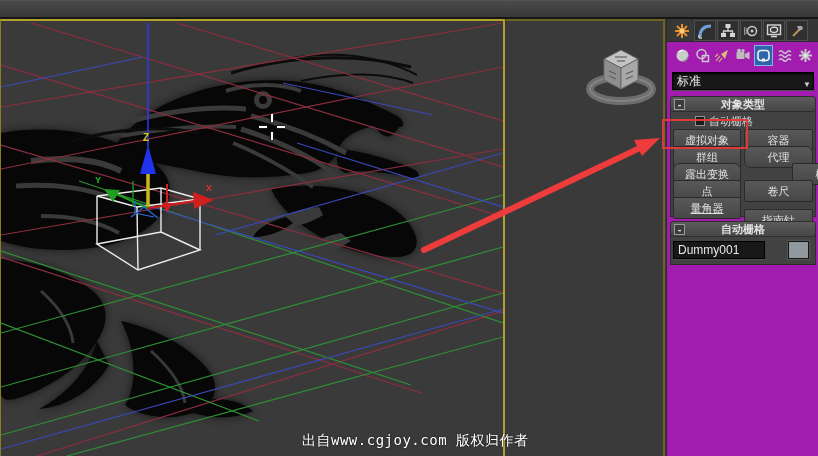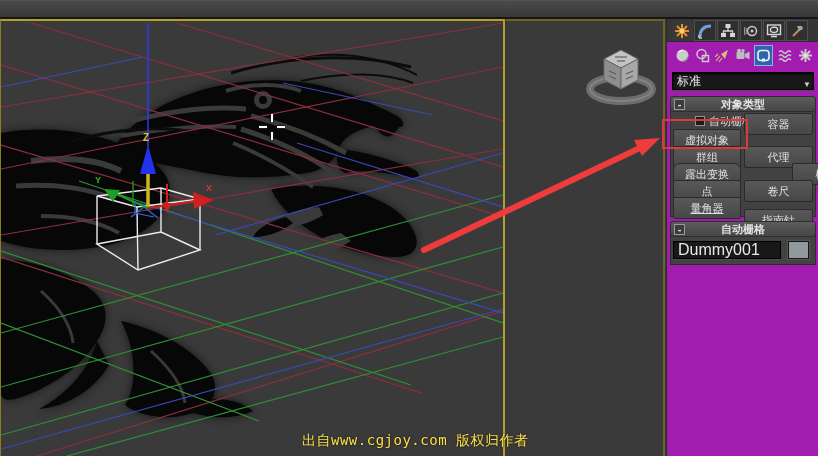--- a/index.html
+++ b/index.html
@@ -13,21 +13,21 @@
             border-top:1px solid #555; border-bottom:2px solid #161616; }
 
   
   #vp-left { left:0; top:19px; width:505px; height:437px; background:#3a3a3a;
              border-top:2px solid #b1a12b; border-right:2px solid #b1a12b;
              border-left:1px solid #8b7d24; }
   #vp-right { left:506px; top:19px; width:159px; height:437px; background:#3a3a3a;
               border-top:2px solid #6d6420; border-right:2px solid #6d6420; }
   #vp-left svg, #vp-right svg { display:block; }
 
-  #watermark { left:302px; top:432px; width:220px; color:#fde047;
+  #watermark { left:302px; top:432px; width:220px; color:#ffffff;
                font-family:"DejaVu Sans Mono", monospace; font-size:14px;
                letter-spacing:0.5px; text-shadow:0 0 2px rgba(0,0,0,.8);
                white-space:nowrap; z-index:30; }
 
   
   #panel { left:666px; top:19px; width:152px; height:437px; background:#a21caf;
            border-left:1px solid #2c2c2c; z-index:5; }
   .tabrow { position:absolute; left:0; top:0; width:152px; height:23px;
             background:#363636; border-bottom:1px solid #2b2b2b; }
   .tabtile { position:absolute; top:1px; width:22px; height:21px; background:#383838;
@@ -59,23 +59,23 @@
             align-items:center; gap:4px; color:#d6d6d6; font-size:11px; }
   .chkbox { width:10px; height:10px; background:#1c1c1c; border:1px solid #919191; }
 
   .hbtn { position:absolute; height:22px; background:linear-gradient(#585858,#474747);
           border:1px solid #2a2a2a; border-radius:2px; color:#e2e2e2;
           font-size:11px; display:flex; align-items:center; justify-content:center;
           line-height:13px; }
   .col1 { left:6px;  width:68px; }
   .col2 { left:77px; width:69px; }
 
-  .nameinput { position:absolute; left:6px; top:222px; width:108px; height:18px;
+  .nameinput { position:absolute; left:6px; top:222px; width:92px; height:18px;
                background:#181818; border:1px solid #000;
-               box-shadow:0 1px 0 #505050; color:#e8e8e8; font-size:16px;
+               box-shadow:0 1px 0 #505050; color:#e8e8e8; font-size:12px;
                line-height:16px; padding-left:4px; }
   .swatch { position:absolute; left:121px; top:222px; width:21px; height:18px;
             background:#8f999e; border:1px solid #141414; box-shadow:0 0 0 1px #555; }
 
   
   #annot { left:0; top:0; width:818px; height:456px; z-index:40; pointer-events:none; }
 </style>
 </head>
 <body>
 
@@ -350,23 +350,23 @@
   <div class="rollout-hd" style="top:77px;">
     <span class="collapse-box">-</span>
     <span>对象类型</span>
   </div>
   <div class="chkrow">
     <span class="chkbox"></span>
     <span>自动栅格</span>
   </div>
 
   <div class="hbtn col1" style="top:110px;">虚拟对象</div>
-  <div class="hbtn col2" style="top:94px;">容器</div>
+  <div class="hbtn col2" style="top:110px;">容器</div>
   <div class="hbtn col1" style="top:127px;">群组</div>
-  <div class="hbtn col2" style="top:127px;">代理</div>
+  <div class="hbtn col2" style="top:127px;border-radius:7px;">代理</div>
   <div class="hbtn col1" style="top:144px;border-radius:7px;">露出变换</div>
   <div class="hbtn col2" style="top:144px;margin-left:48px;">栅格</div>
   <div class="hbtn col1" style="top:161px;">点</div>
   <div class="hbtn col2" style="top:161px;">卷尺</div>
   <div class="hbtn col1" style="top:178px;text-decoration:underline;">量角器</div>
   <div class="hbtn col2" style="top:190px;">指南针</div>
 
   <div class="rollout-bd" style="top:210px; height:36px;"></div>
   <div class="rollout-hd" style="top:202px;">
     <span class="collapse-box">-</span>

